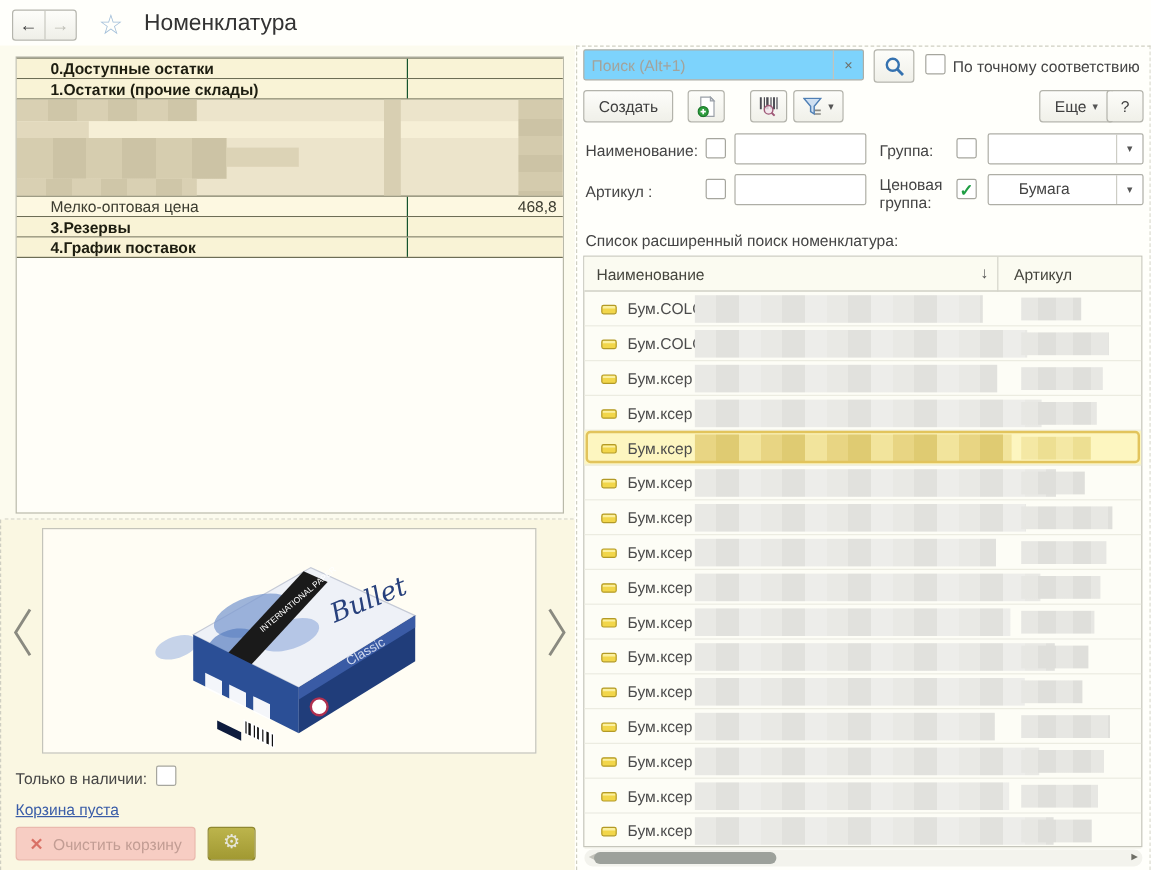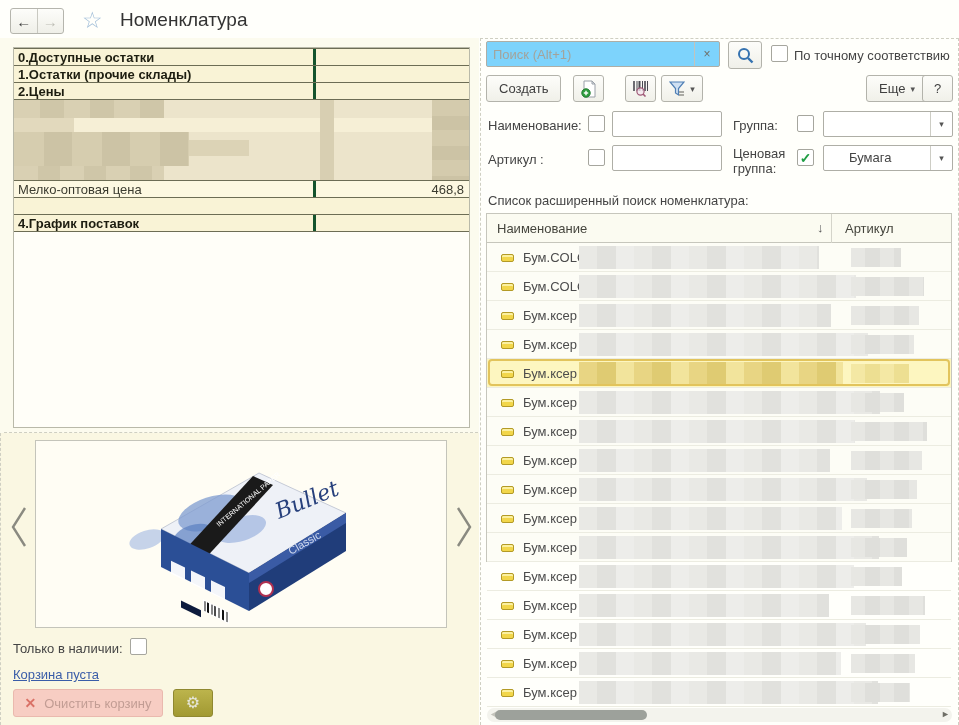--- a/index.html
+++ b/index.html
@@ -23,21 +23,21 @@
   .navgroup .half + .half { border-left:1px solid #c9c9c1; }
   .nav-back { color:#3a3a3a; }
   .nav-fwd { color:#bdbdb5; }
   .fav-star { position:absolute; left:82px; top:7px; font-size:23px; color:#a3bfd9; }
   .page-title { position:absolute; left:120px; top:9px; font-size:19px; color:#333;text-align:right; }
 
   
   .lt-box { position:absolute; left:13px; top:47px; width:457px; height:381px; background:#fffef8; border:1px solid #b9b9a9; }
   .lt-table { position:absolute; left:0; top:0; width:455px; border-top:1px solid #6d6d55; }
   .lt-row { position:relative; height:17px; display:flex; border-bottom:1px solid #6d6d55; }
-  .lt-row .lt-label { width:302px; padding:1px 4px 0 4px; border-right:3px solid #14532d; overflow:hidden; white-space:nowrap; }
+  .lt-row .lt-label { width:302px; padding:1px 4px 0 4px; border-right:1px solid #14532d; overflow:hidden; white-space:nowrap;margin-left:24px; }
   .lt-row .lt-value { flex:1; padding:1px 5px 0 4px; text-align:right; }
   .lt-row.section { background:#f9f3d6; font-weight:bold; color:#1d1d10; }
   .lt-row.price { background:#fdf8e1; color:#3c3c30;gap:10px; }
   .lt-band { position:relative; height:81px; border-bottom:1px solid #6d6d55; background:#ece4cb; overflow:hidden; }
   .lt-band .bk { position:absolute; }
   
   .cb { width:17px; height:17px; background:#fff; border:1px solid #a6a69e; border-radius:2px;
     display:inline-flex; align-items:center; justify-content:center; font-size:14px; color:#1f9e44; font-weight:bold; }
   .btn { display:inline-flex; align-items:center; justify-content:center; gap:5px; height:27px; padding:0 12px;
     background:linear-gradient(#fdfdfa,#f0f0e9); border:1px solid #b3b3ab; border-radius:3px; color:#3f3f3f; }
@@ -53,21 +53,21 @@
   
   .search-wrap { position:absolute; left:486px; top:41px; width:234px; height:26px; display:flex;
     border:1px solid #aeaea6; border-radius:2px; background:#7dd3fc; }
   .search-input { flex:1; border:none; outline:none; padding:0 6px; font-family:"Liberation Sans",sans-serif; font-size:13px; color:#444; background:transparent; }
   .search-input::placeholder { color:#a3a39b; }
   .search-clear { width:25px; border-left:1px solid #c3c3bb; display:flex; align-items:center; justify-content:center; color:#6f6f67; font-size:12px; }
   .search-btn { position:absolute; left:728px; top:41px; width:34px; height:28px; }
 
   
   .list-label { position:absolute; left:488px; top:193px; color:#444; }
-  .list-box { position:absolute; left:486px; top:213px; width:466px; height:349px; border:1px solid #c6c6bc; background:#fdfdf6; }
+  .list-box { position:absolute; left:486px; top:213px; width:466px; height:493px; border:1px solid #c6c6bc; background:#fdfdf6; }
   .list-header { position:relative; height:29px; background:#fbfbf1; border-bottom:1px solid #c6c6bc; color:#45453d; }
   .list-header .h1 { position:absolute; left:10px; top:7px; }
   .list-header .sort { position:absolute; left:330px; top:6px; color:#555; font-size:13px; }
   .list-header .hdiv { position:absolute; left:344px; top:0; width:1px; height:29px; background:#d4d4ca; }
   .list-header .h2 { position:absolute; left:358px; top:7px; }
   .row { position:relative; height:29px; border-bottom:1px solid #ecece1; }
   .row .item-ic { position:absolute; left:14px; top:11px; width:13px; height:8px; background:#f2d64a; border:1px solid #b39a26; border-radius:2px; box-shadow:inset 0 2px 0 #fbf0a0; }
   .row .rname { position:absolute; left:36px; top:7px; color:#4c4c4c; }
   .row .strip { position:absolute; top:3px; height:23px; background:repeating-linear-gradient(90deg,#e9e9e5 0 18px,#e1e1dd 18px 37px,#ededea 37px 55px); }
   .row .strip2 { position:absolute; top:5px; height:19px; background:repeating-linear-gradient(90deg,#e7e7e3 0 14px,#dfdfdb 14px 29px); }
@@ -121,39 +121,36 @@
   <div class="lt-box">
     <div class="lt-table" id="lt-table">
         <div class="lt-row section">
           <span class="lt-label">0.Доступные остатки</span>
           <span class="lt-value"></span>
         </div>
         <div class="lt-row section">
           <span class="lt-label">1.Остатки (прочие склады)</span>
           <span class="lt-value"></span>
         </div>
-        <div class="lt-row section">
-          <span class="lt-label">2.Цены</span>
-          <span class="lt-value"></span>
-        </div>
         <div class="lt-band">
           <div class="bk" style="left:0;top:0;width:150px;height:18px;background:repeating-linear-gradient(90deg,#d9d0b3 0 26px,#cfc6a8 26px 50px);"></div>
           <div class="bk" style="left:0;top:18px;width:455px;height:14px;background:#f6efd6;"></div>
           <div class="bk" style="left:0;top:18px;width:60px;height:14px;background:#e2d9bd;"></div>
           <div class="bk" style="left:0;top:32px;width:175px;height:34px;background:repeating-linear-gradient(90deg,#d6cdaf 0 30px,#ccc3a5 30px 58px);"></div>
           <div class="bk" style="left:175px;top:40px;width:60px;height:16px;background:#dcd3b6;"></div>
           <div class="bk" style="left:0;top:66px;width:150px;height:15px;background:repeating-linear-gradient(90deg,#d9d0b3 0 24px,#cfc6a8 24px 46px);"></div>
           <div class="bk" style="left:306px;top:0;width:14px;height:81px;background:#d8cfb2;"></div>
           <div class="bk" style="left:418px;top:0;width:37px;height:81px;background:repeating-linear-gradient(180deg,#d4cbad 0 16px,#ccc3a5 16px 30px);"></div>
         </div>
         <div class="lt-row price">
           <span class="lt-label">Мелко-оптовая цена</span>
           <span class="lt-value">468,8</span>
         </div>
         <div class="lt-row section">
+          <span class="lt-label">3.Резервы</span>
           <span class="lt-value"></span>
         </div>
         <div class="lt-row section">
           <span class="lt-label">4.График поставок</span>
           <span class="lt-value"></span>
         </div>
       </div>
   </div>
 
   <div class="carousel-box">

